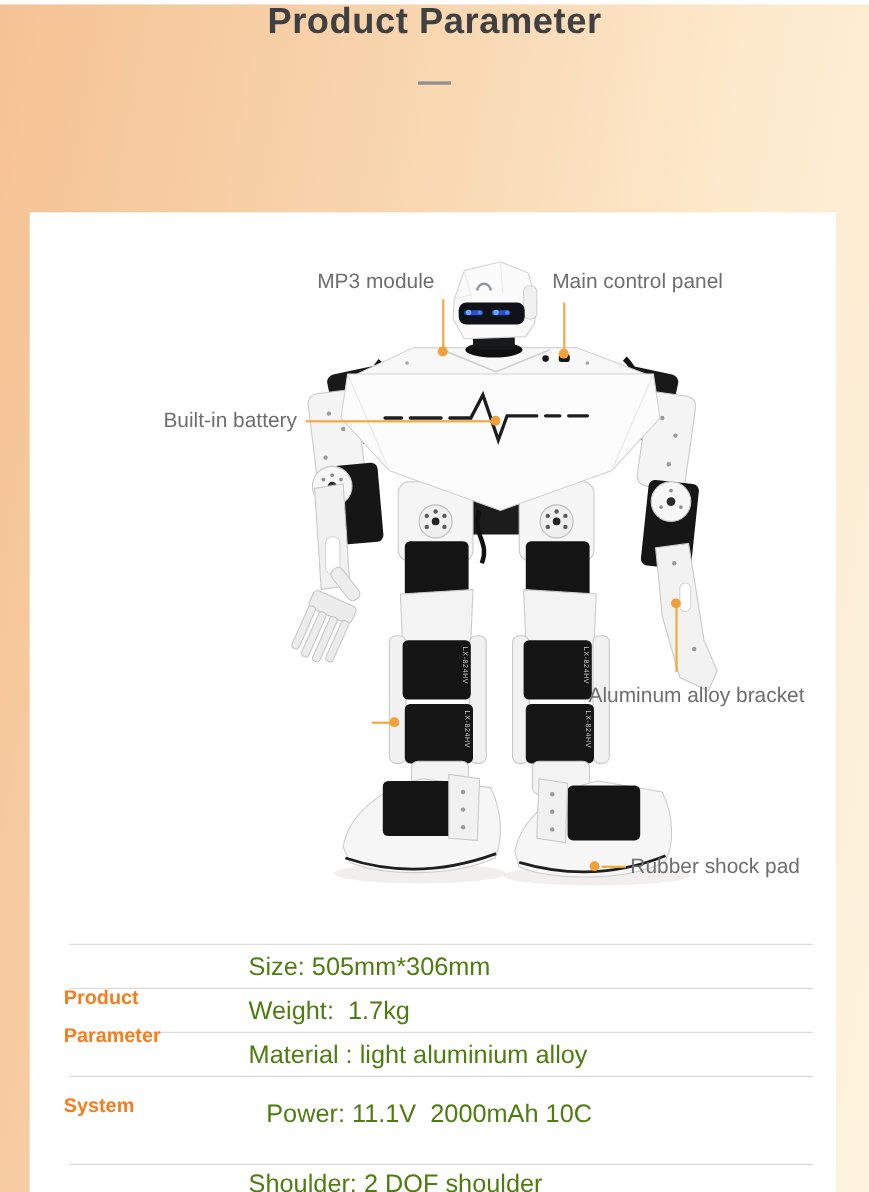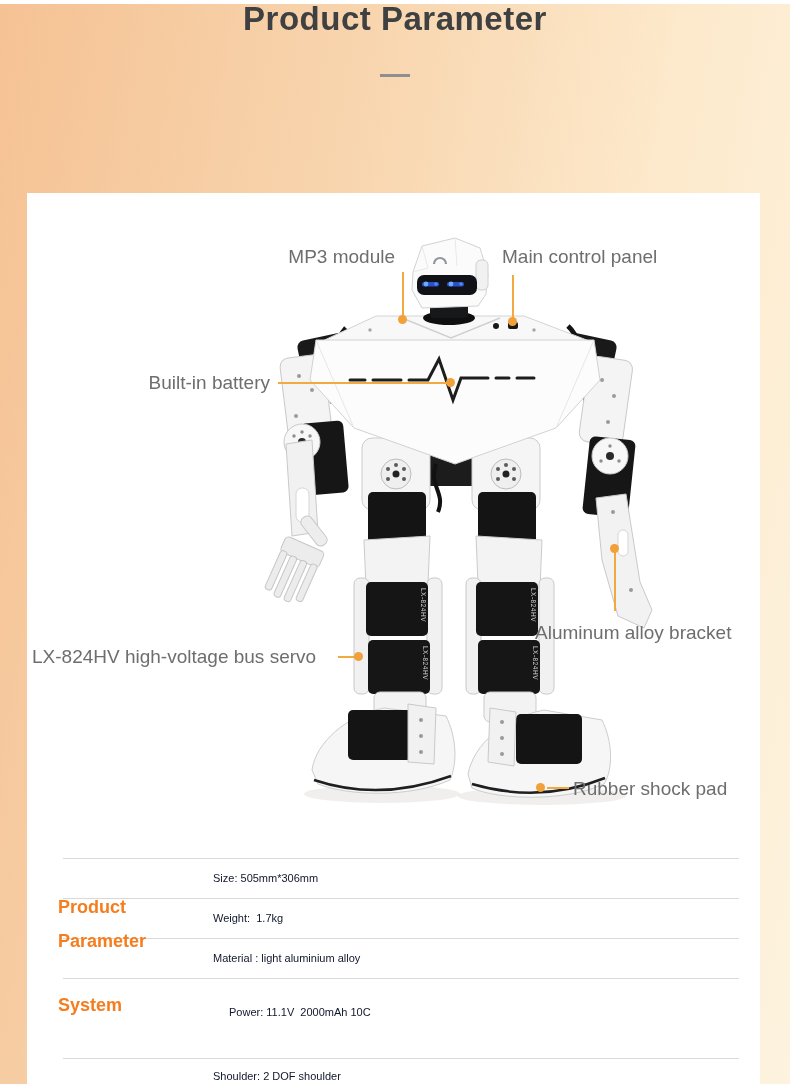--- a/index.html
+++ b/index.html
@@ -27,21 +27,21 @@
   .leader-dot{position:absolute;width:9px;height:9px;border-radius:50%;background:#f2a13a;}
   
   .robot-svg{position:absolute;left:223px;top:37px;}
   .robot-svg text{font-family:"Liberation Sans",sans-serif;}
   
   .hline{position:absolute;left:36px;width:676px;height:1px;background:#d9d9d9;}
   .group-label{
     position:absolute;left:31px;font-size:18px;font-weight:bold;color:#f57d1e;line-height:34px;white-space:nowrap;
   }
   .spec-value{
-    position:absolute;left:186px;font-size:11px;color:#0f172a;line-height:24px;white-space:pre;
+    position:absolute;left:199px;font-size:23px;color:#4d7c0f;line-height:24px;white-space:pre;
   }
 </style>
 </head>
 <body>
 
 <div class="top-strip"></div>
 
 <header>
   <h1 class="page-title">Product Parameter</h1>
   <div class="title-dash"></div>
@@ -208,21 +208,20 @@
   <div class="leader-dot" style="left:481px;top:124px;"></div>
 
   <div class="callout" style="right:490px;top:179px;">Built-in battery</div>
   <div class="leader h" style="left:251px;top:189px;width:170px;"></div>
   <div class="leader-dot" style="left:419px;top:185px;"></div>
 
   <div class="callout" style="left:508px;top:429px;">Aluminum alloy bracket</div>
   <div class="leader v" style="left:587px;top:356px;height:62px;"></div>
   <div class="leader-dot" style="left:583px;top:351px;"></div>
 
-  <div class="callout" style="left:5px;top:453px;">LX-824HV high-voltage bus servo</div>
   <div class="leader h" style="left:311px;top:463px;width:17px;"></div>
   <div class="leader-dot" style="left:327px;top:459px;"></div>
 
   <div class="callout" style="left:546px;top:585px;">Rubber shock pad</div>
   <div class="leader h" style="left:520px;top:594px;width:22px;"></div>
   <div class="leader-dot" style="left:509px;top:590px;"></div>
 
   <div>
     <div class="hline" style="top:665px;"></div>
     <div class="hline" style="top:705px;"></div>

